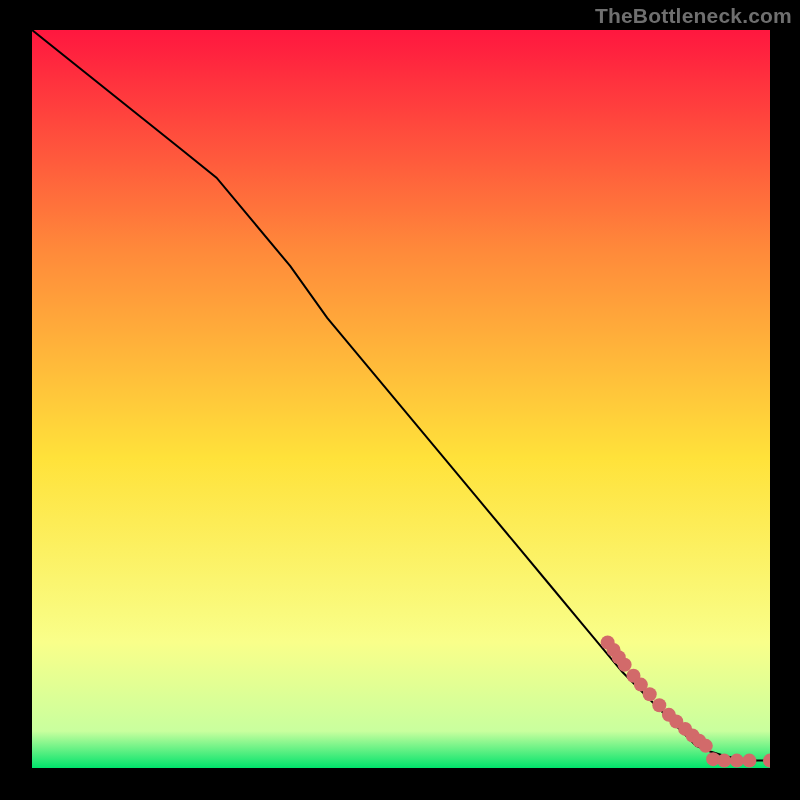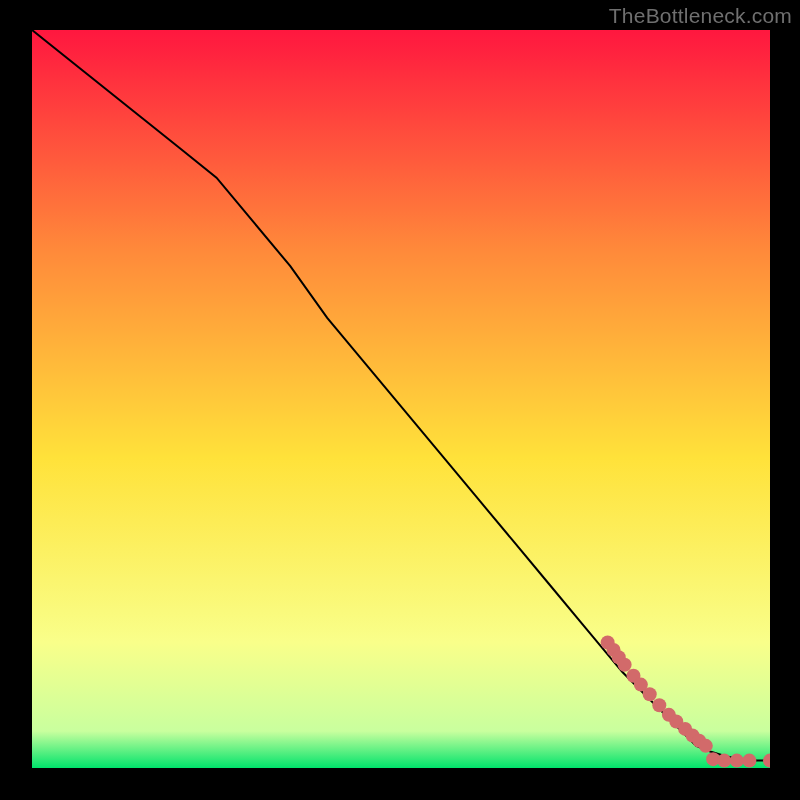--- a/index.html
+++ b/index.html
@@ -24,21 +24,21 @@
     width: 738px;
     height: 738px;
     overflow: hidden;
   }
   .watermark {
     position: absolute;
     top: 4px;
     right: 8px;
     color: #6f6f6f;
     font-size: 21px;
-    font-weight: 400;
+    font-weight: 700;
     letter-spacing: 0.2px;
     user-select: none;
   }
   svg {
     display: block;
     width: 738px;
     height: 738px;
   }
 </style>
 </head>

